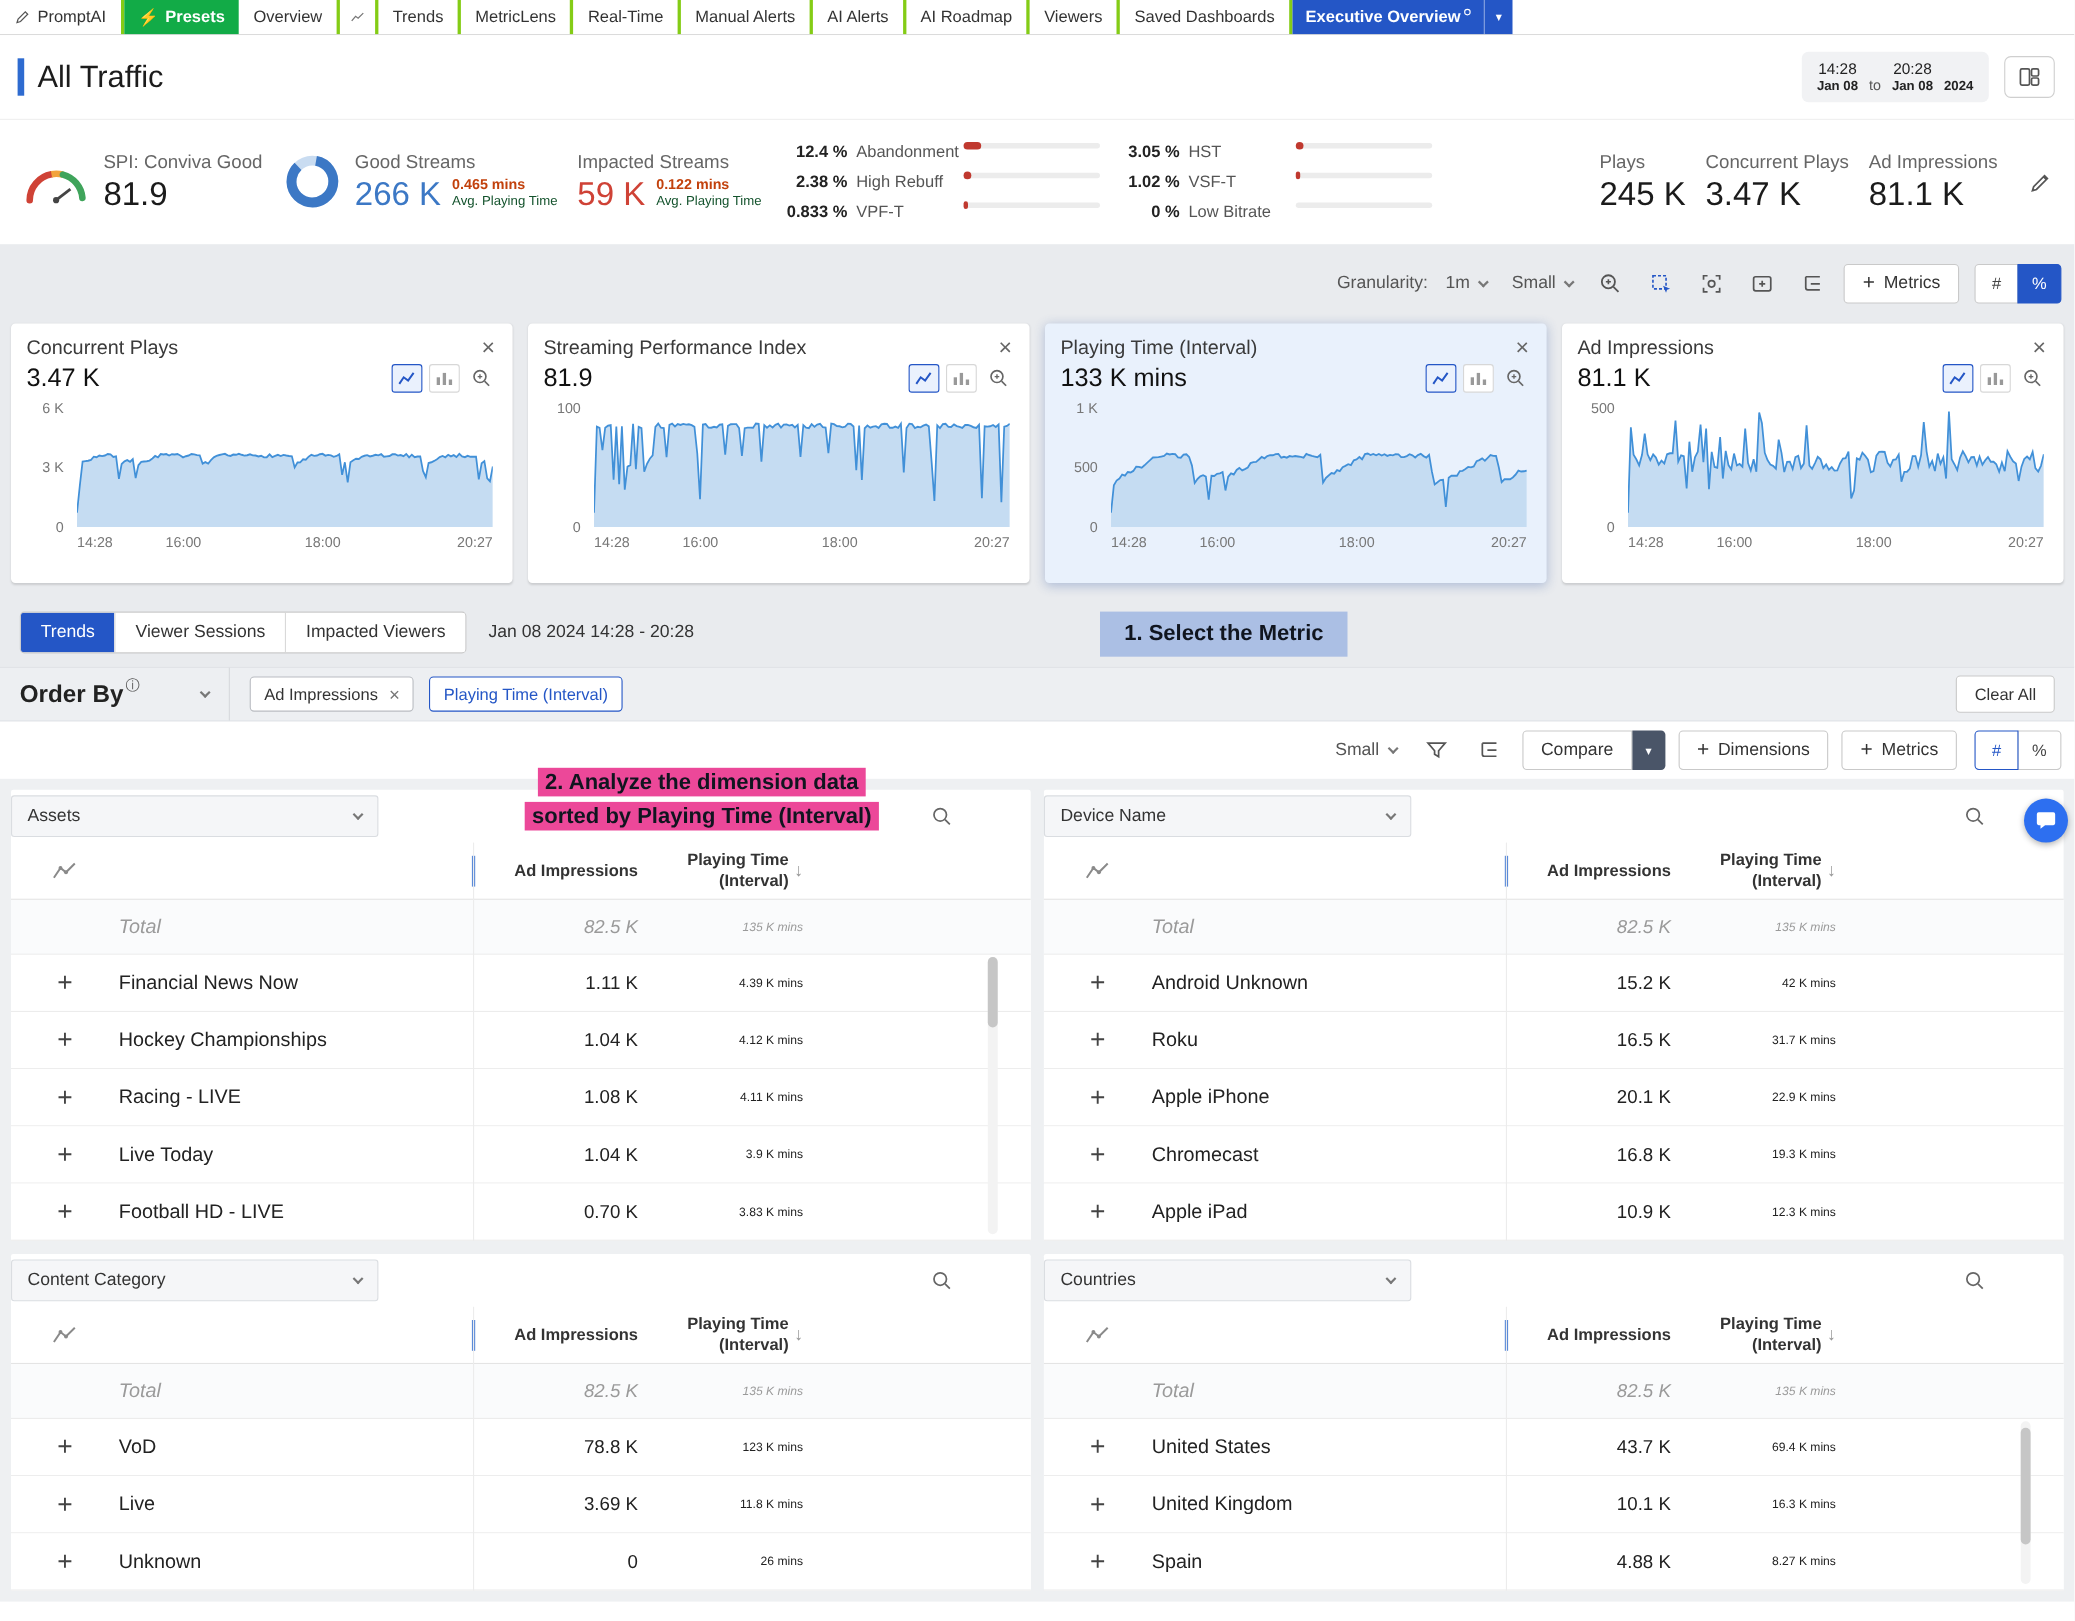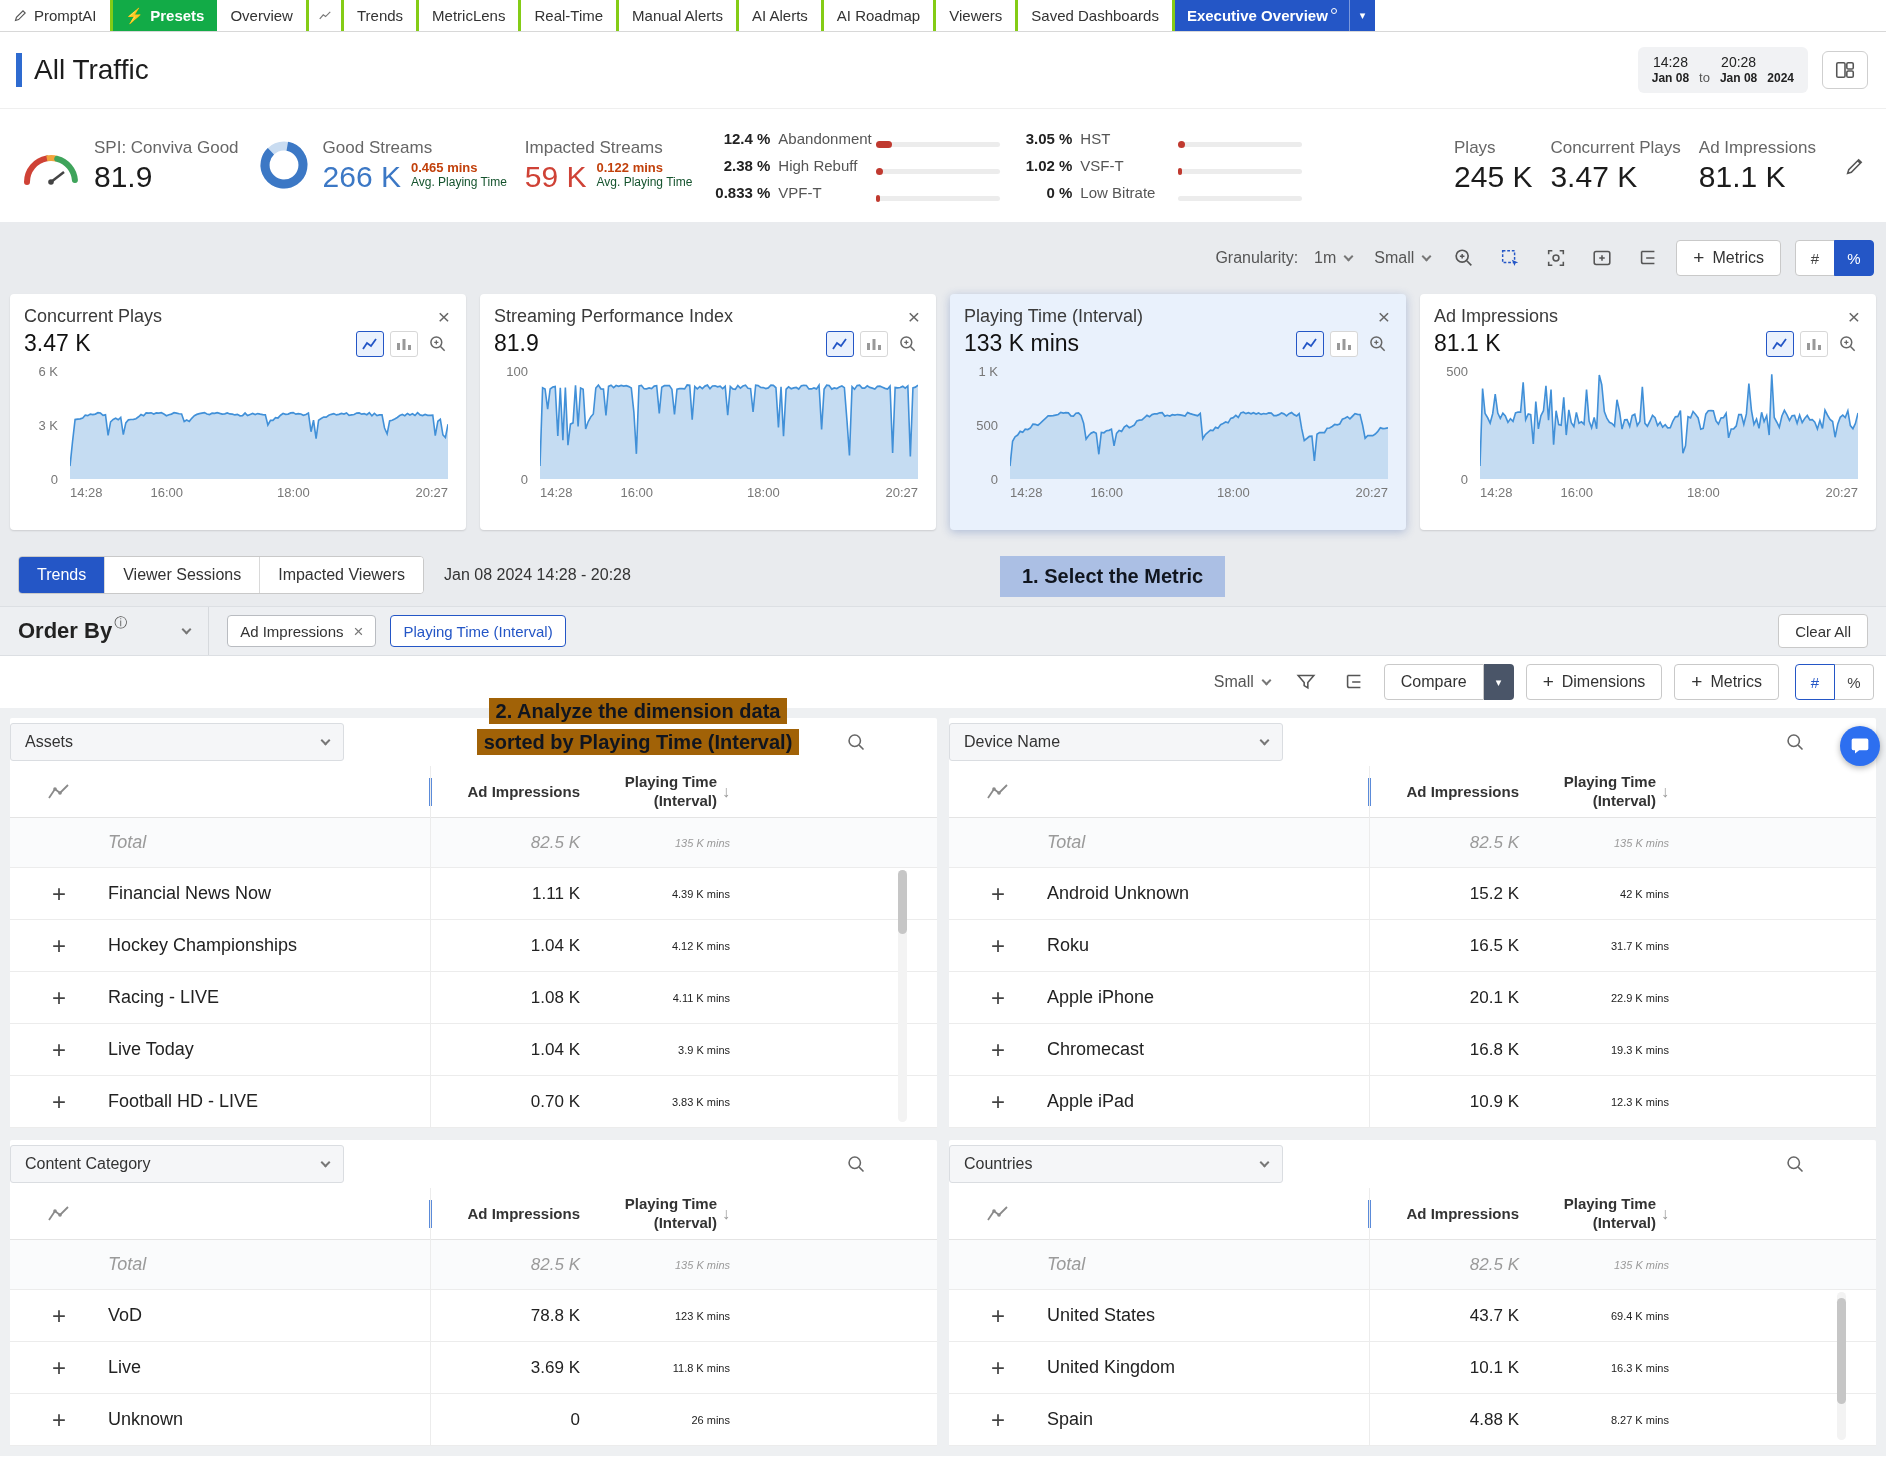--- a/index.html
+++ b/index.html
@@ -42,21 +42,21 @@
   .kpi-label { font-size:17px; color:#666; white-space:nowrap; }
   .kpi-value { font-size:30px; color:#1b1b1b; line-height:1.05; white-space:nowrap; }
   .kpi-value.blue { color:#3c78c5; }
   .kpi-value.red  { color:#cf4236; }
   .kpi-line { display:flex; align-items:flex-end; gap:10px; }
   .kpi-sub { display:flex; flex-direction:column; line-height:1.15; padding-bottom:3px; }
   .sub-val { font-size:13px; font-weight:700; color:#c2410c; }
   .sub-lab { font-size:12px; color:#14532d; white-space:nowrap; }
   .quality { display:flex; gap:16px; margin-left:4px; }
   .qcol { display:flex; flex-direction:column; gap:10px; }
-  .qrow { display:flex; align-items:flex-end; }
+  .qrow { display:flex; align-items:flex-start; }
   .qpct { width:56px; text-align:right; font-size:15px; font-weight:700; color:#222; margin-right:8px; white-space:nowrap; }
   .qlab { width:92px; font-size:15px; color:#555; margin-right:6px; white-space:nowrap; }
   .qbar { width:124px; height:5px; background:#ececec; border-radius:3px; position:relative; }
   .qfill { position:absolute; left:0; top:-1px; height:7px; border-radius:4px; background:#c0392f; }
   .kpi.plains { margin-left:auto; }
   .edit-wrap { margin-left:10px; cursor:pointer; display:flex; }
 
   
   .graywrap { background:#e9ebee; padding:16px 0 12px; }
   .toolbar1 { display:flex; align-items:center; justify-content:flex-end; gap:10px; padding:0 12px; height:40px; font-size:16px; color:#555; }
@@ -142,21 +142,21 @@
   .cell.pt { grid-column:4; text-align:right; font-size:11px; color:#222; white-space:nowrap; }
   .expand { grid-column:1; justify-self:center; font-size:24px; font-weight:300; color:#444; cursor:pointer; line-height:1; }
   .vscroll { position:absolute; right:30px; top:152px; bottom:6px; width:9px; background:#f3f3f3; border-radius:5px; }
   .vscroll .thumb { position:absolute; left:0; width:9px; background:#c6c6c6; border-radius:5px; cursor:pointer; }
 
   
   .chatfab { position:absolute; right:6px; top:726px; width:40px; height:40px; border-radius:50%; background:#2d6ff0; display:flex; align-items:center; justify-content:center; box-shadow:0 2px 6px rgba(0,0,0,.3); cursor:pointer; z-index:30; }
   .annot { position:absolute; z-index:25; font-size:20px; font-weight:700; color:#10151f; text-align:center; line-height:1.55; }
   .annot1 { left:1000px; top:556px; background:#abbfe4; padding:5px 22px; }
   .annot2 { left:462px; top:696px; width:352px; }
-  .annot2 span { background:#a16207; padding:2px 7px; }
+  .annot2 span { background:#ec4899; padding:2px 7px; }
 </style>
 </head>
 <body>
 
 <div class="page">
 
   <nav class="topnav">
     <div class="nav-item">
       <svg width="15" height="15" viewBox="0 0 24 24">
           <path d="M4 20l1.5-5L16 4.5 19.5 8 9 18.5 4 20z" fill="none" stroke="#555" stroke-width="1.8"></path>

